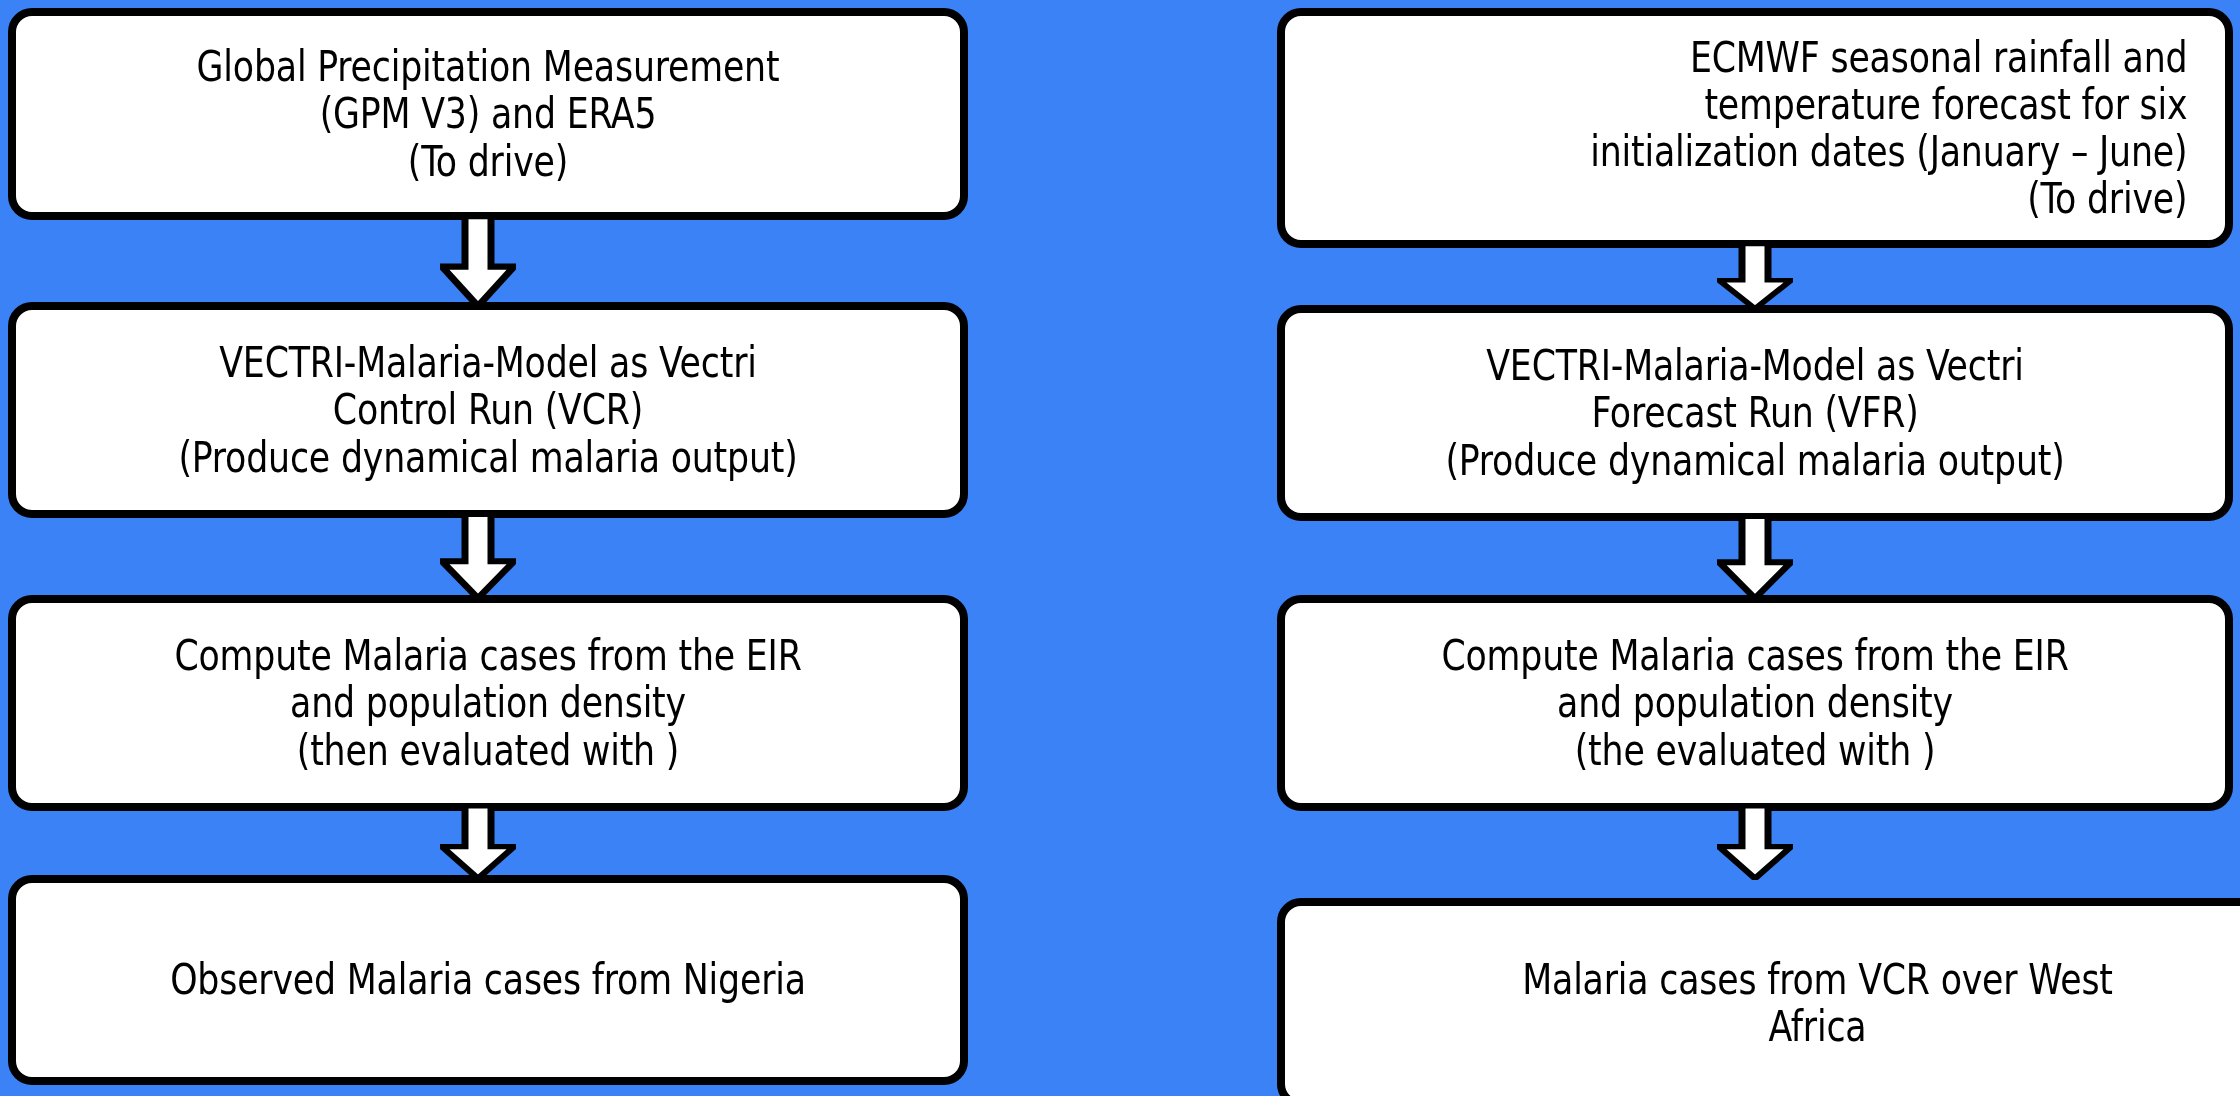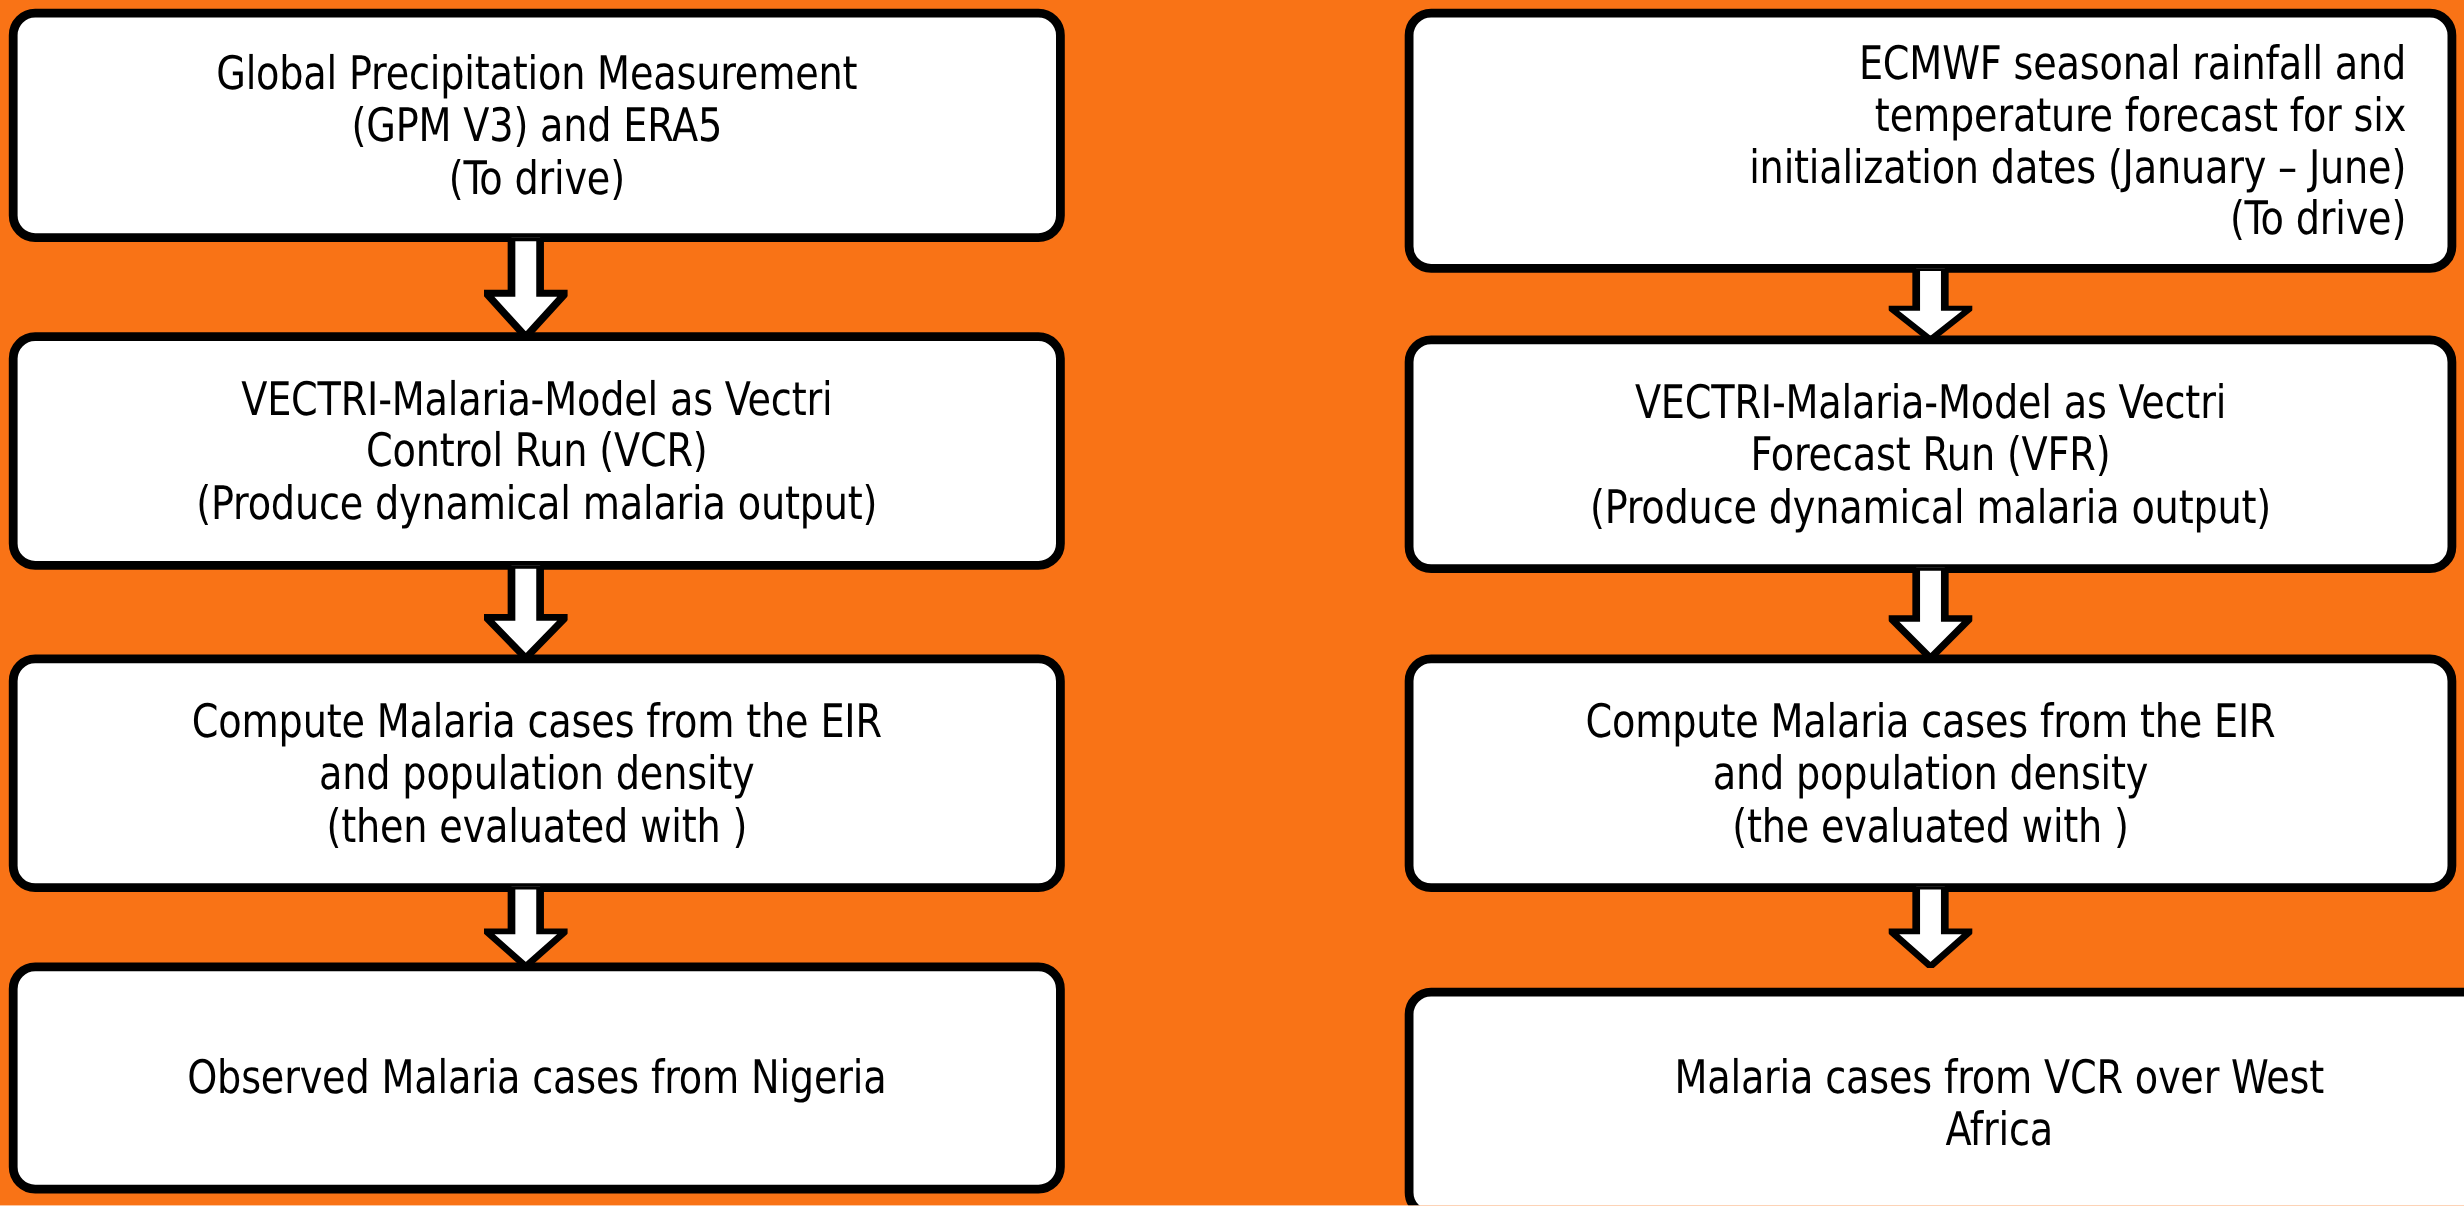--- a/index.html
+++ b/index.html
@@ -4,21 +4,21 @@
 <style>
   html, body {
     margin: 0;
     padding: 0;
     background: #ffffff;
   }
   #page {
     position: relative;
     width: 2240px;
     height: 1096px;
-    background: #f97316;
+    background: #3b82f6;
     overflow: hidden;
     font-family: "DejaVu Sans Condensed", "Liberation Sans Narrow", "Liberation Sans", sans-serif;
   }
   .column {
     position: absolute;
     top: 0;
     height: 1096px;
   }
   .col-left  { left: 8px;    width: 960px; }
   .col-right { left: 1277px; width: 956px; }

